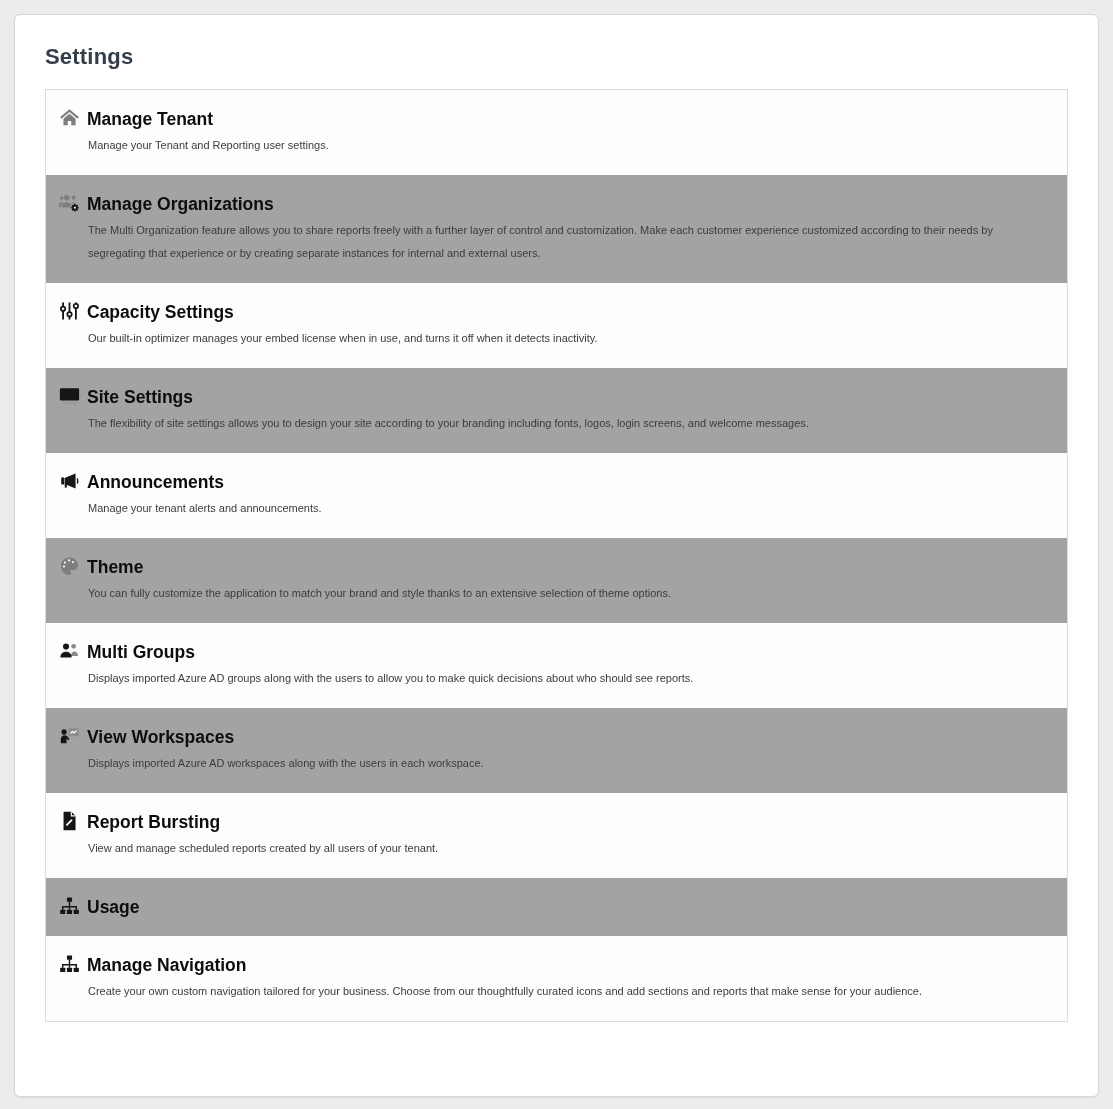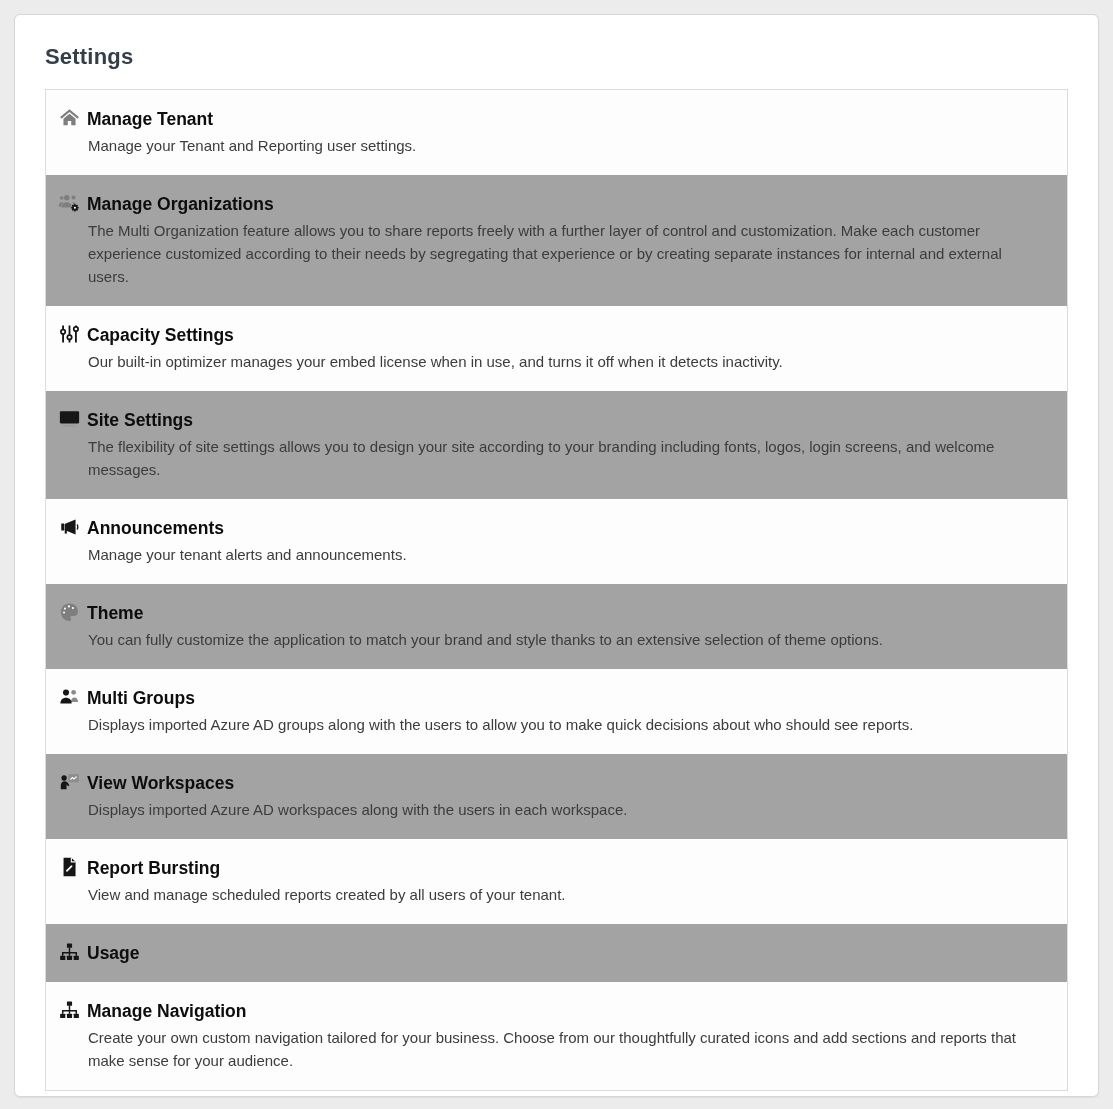--- a/index.html
+++ b/index.html
@@ -34,21 +34,21 @@
     width:26px;height:24px;flex:0 0 auto;
     display:inline-flex;align-items:center;justify-content:flex-start;
   }
   .icon svg{width:23px;height:22px;display:block}
   .row-title{
     font-size:17.5px;font-weight:700;color:#0d0d0d;
     margin-left:3px;white-space:nowrap;
   }
   .row-desc{
     margin:4px 12px 0 30px;
-    font-size:15px;line-height:23px;color:#3c3c3c;
+    font-size:11px;line-height:23px;color:#3c3c3c;
   }
 </style>
 </head>
 <body>
 
 <div class="card">
   <h1 class="page-title">Settings</h1>
   <div class="settings-list">
   <div class="row">
     <div class="row-head">

